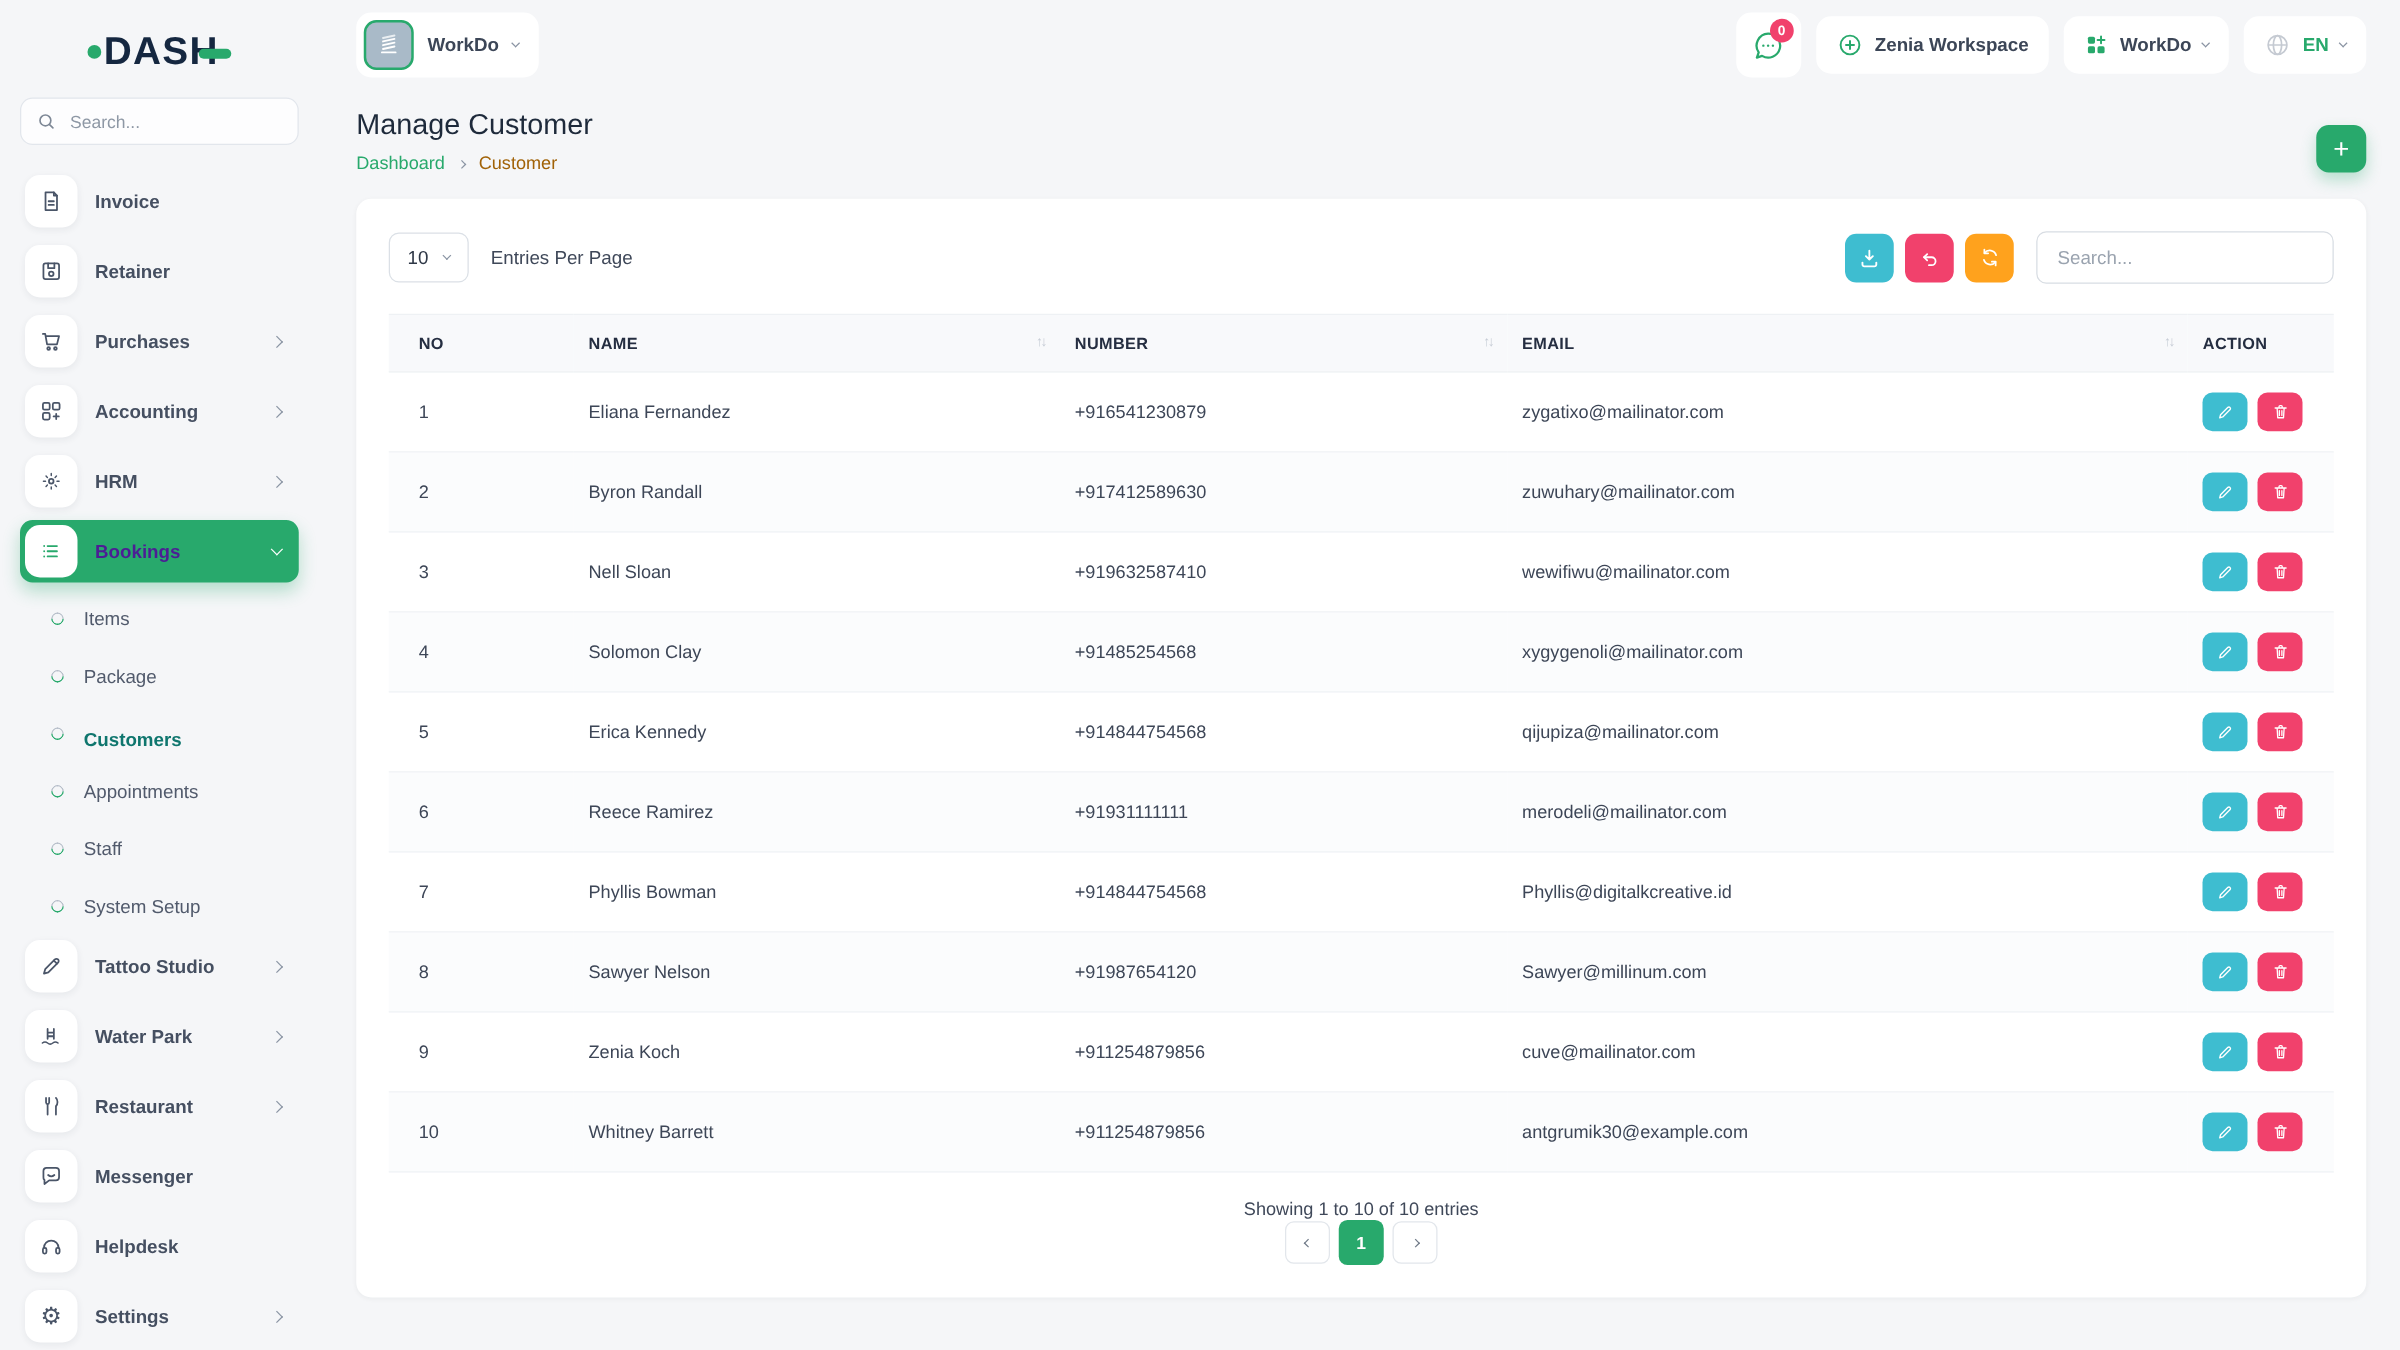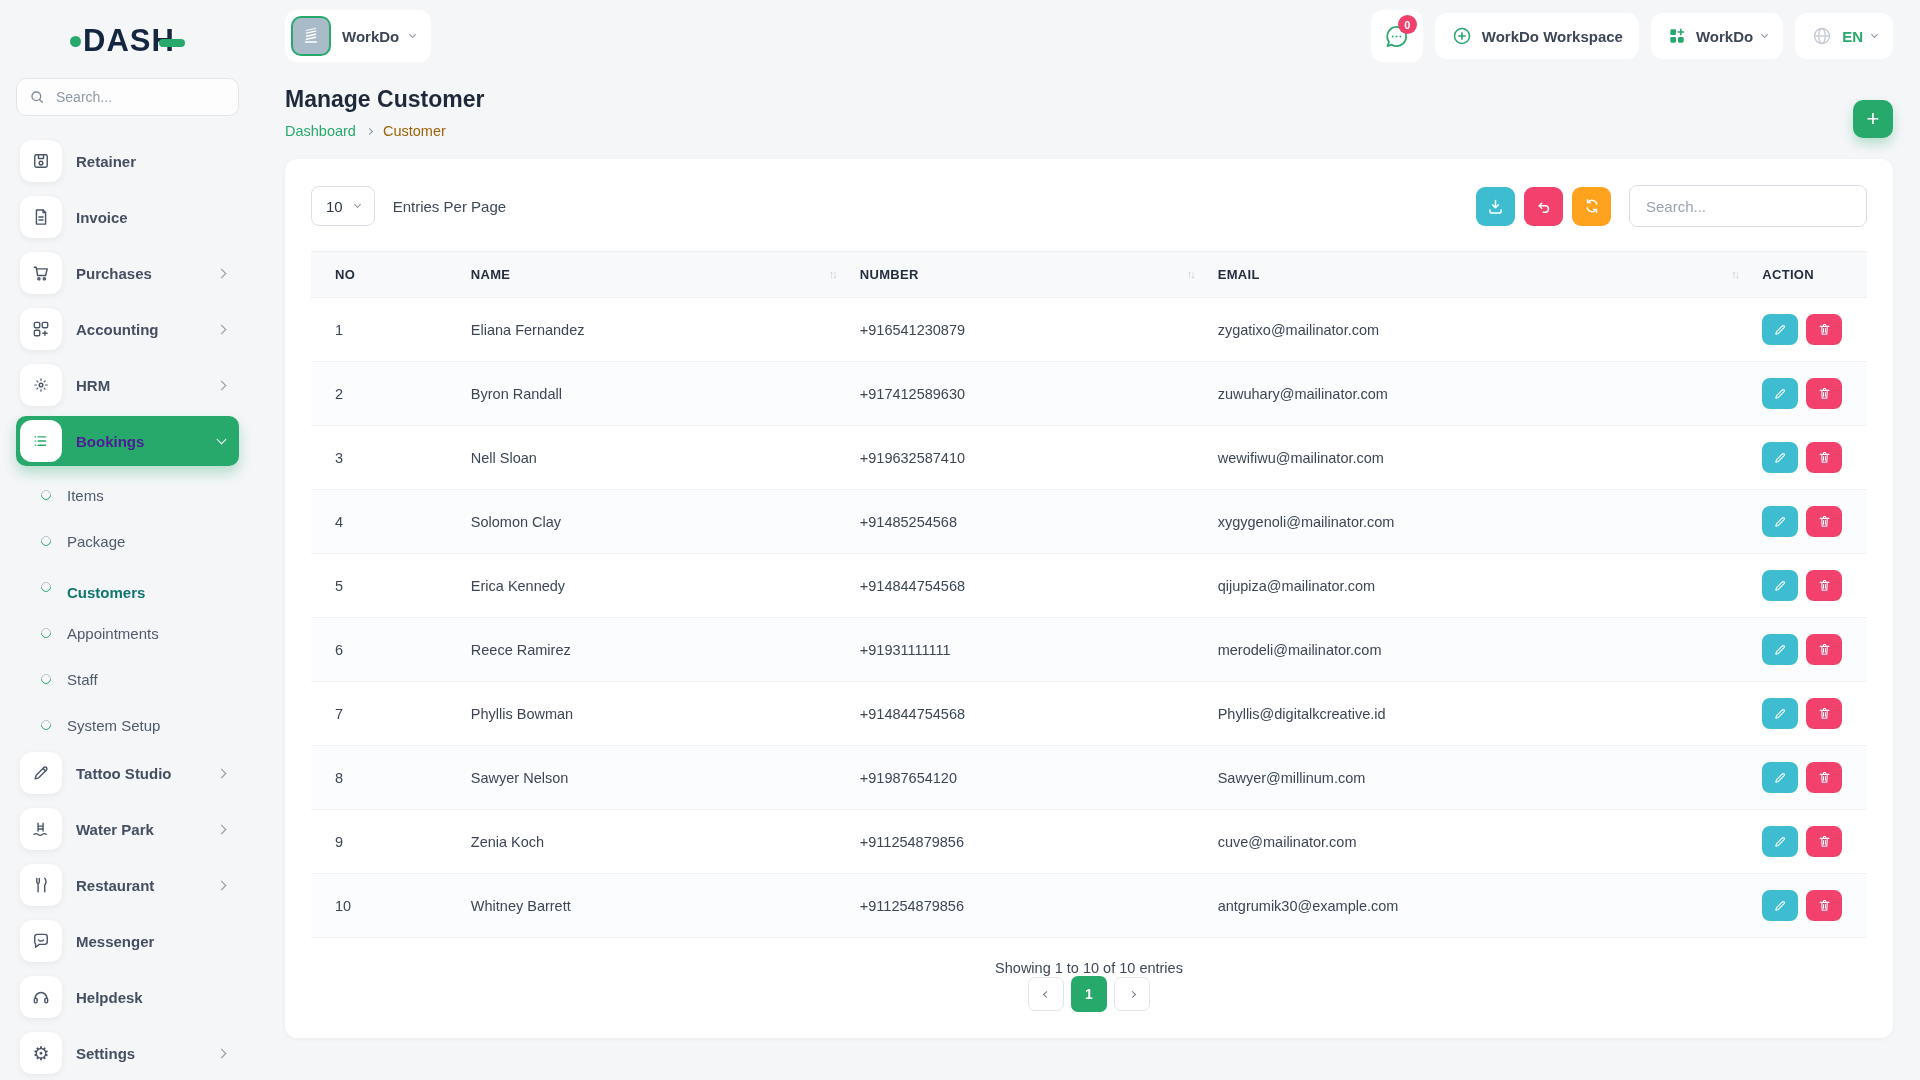--- a/index.html
+++ b/index.html
@@ -44,21 +44,21 @@
   .topbar { height:56px; display:flex; align-items:center; justify-content:space-between; }
   .ws-chip { background:#fff; border-radius:12px; height:52px; padding:6px 16px 6px 6px; display:flex; align-items:center; gap:11px; font-size:15px; font-weight:600; color:#3c4657; cursor:pointer; }
   .ws-icon { width:40px; height:40px; border-radius:10px; border:2px solid #28a96c; background:#a9bac8; display:flex; align-items:center; justify-content:center; }
   .topbar-right { display:flex; align-items:center; gap:12px; }
   .chat-btn { position:relative; width:52px; height:52px; border:0; border-radius:12px; background:#fff; display:flex; align-items:center; justify-content:center; cursor:pointer; }
   .badge { position:absolute; top:5px; right:6px; min-width:19px; height:19px; padding:0 4px; border-radius:10px; background:#f1416c; color:#fff; font-size:11px; font-weight:700; display:flex; align-items:center; justify-content:center; }
   .pill { height:46px; border:0; border-radius:12px; background:#fff; display:flex; align-items:center; gap:9px; padding:0 16px; font-family:"Liberation Sans",sans-serif; font-size:15px; font-weight:600; color:#3c4657; cursor:pointer; }
   .pill .lang { color:#28a96c; }
 
   .page-head { display:flex; justify-content:space-between; align-items:flex-start; margin-top:22px; }
-  .page-title { margin:0 0 10px; font-size:23px; font-weight:700; color:#1e2a3b; }
+  .page-title { margin:0 0 10px; font-size:23px; font-weight:400; color:#1e2a3b; }
   .breadcrumb { display:flex; align-items:center; gap:11px; font-size:14.5px; }
   .breadcrumb a { color:#28a96c; text-decoration:none; cursor:pointer; }
   .breadcrumb .current { color:#a16207; }
   .add-btn { width:40px; height:38px; margin-top:14px; border:0; border-radius:10px; background:#28a96c; color:#fff; font-size:22px; line-height:1; cursor:pointer; box-shadow:0 6px 12px rgba(40,169,108,.3); }
 
   .card { background:#fff; border-radius:12px; margin-top:20px; padding:26px; box-shadow:0 1px 4px rgba(20,30,45,.05); }
   .toolbar { display:flex; justify-content:space-between; align-items:center; margin-bottom:24px; }
   .toolbar-left { display:flex; align-items:center; }
   .select-box { height:40px; border:1px solid #dbe0e6; border-radius:8px; background:#fff; padding:0 14px; display:flex; align-items:center; gap:12px; font-size:15px; color:#2f3847; cursor:pointer; font-family:"Liberation Sans",sans-serif; }
   .entries-label { margin-left:18px; font-size:15px; color:#3f4859; }
@@ -102,36 +102,36 @@
             <circle cx="11" cy="11" r="6.5"></circle>
             <path d="M16 16l4 4"></path>
           </svg>
       </span>
       <input placeholder="Search..." style="">
     </div>
     <nav id="side-nav">
         <div class="nav-item">
           <span class="nav-icon-box">
             <svg width="20" height="20" viewBox="0 0 24 24" fill="none" stroke="currentColor" stroke-width="1.7" stroke-linecap="round" stroke-linejoin="round">
+              <path d="M6.5 3.5h8l3 3v14h-11z"></path>
+              <path d="M14.5 3.5v3h3"></path>
+              <path d="M9.5 12h5M9.5 15.5h5"></path>
+            </svg>
+          </span>
+          <span class="nav-label">Invoice</span>
+        </div>
+        <div class="nav-item">
+          <span class="nav-icon-box">
+            <svg width="20" height="20" viewBox="0 0 24 24" fill="none" stroke="currentColor" stroke-width="1.7" stroke-linecap="round" stroke-linejoin="round">
               <rect x="4.5" y="4.5" width="15" height="15" rx="2"></rect>
               <path d="M9 4.5V9h6V4.5"></path>
               <circle cx="12" cy="14.5" r="2.2"></circle>
             </svg>
           </span>
           <span class="nav-label">Retainer</span>
-        </div>
-        <div class="nav-item">
-          <span class="nav-icon-box">
-            <svg width="20" height="20" viewBox="0 0 24 24" fill="none" stroke="currentColor" stroke-width="1.7" stroke-linecap="round" stroke-linejoin="round">
-              <path d="M6.5 3.5h8l3 3v14h-11z"></path>
-              <path d="M14.5 3.5v3h3"></path>
-              <path d="M9.5 12h5M9.5 15.5h5"></path>
-            </svg>
-          </span>
-          <span class="nav-label">Invoice</span>
         </div>
         <div class="nav-item">
           <span class="nav-icon-box">
             <svg width="20" height="20" viewBox="0 0 24 24" fill="none" stroke="currentColor" stroke-width="1.7" stroke-linecap="round" stroke-linejoin="round">
               <path d="M4 5h2.2L8 15h9.5l2-8H7"></path>
               <circle cx="9.5" cy="19" r="1.3"></circle>
               <circle cx="16" cy="19" r="1.3"></circle>
             </svg>
           </span>
           <span class="nav-label">Purchases</span>
@@ -281,21 +281,21 @@
           </span>
           <span class="badge">0</span>
         </button>
         <button class="pill">
           <span style="display:flex;">
             <svg width="22" height="22" viewBox="0 0 24 24" fill="none" stroke="#28a96c" stroke-width="1.7" stroke-linecap="round">
                 <circle cx="12" cy="12" r="8.2"></circle>
                 <path d="M12 8.5v7M8.5 12h7"></path>
               </svg>
           </span>
-          <span>WorkDo Workspace</span>
+          <span>Zenia Workspace</span>
         </button>
         <button class="pill">
           <span style="display:flex;">
             <svg width="20" height="20" viewBox="0 0 24 24" fill="#28a96c">
                 <rect x="4" y="4" width="6.8" height="6.8" rx="1.6"></rect>
                 <rect x="4" y="13.2" width="6.8" height="6.8" rx="1.6"></rect>
                 <rect x="13.2" y="13.2" width="6.8" height="6.8" rx="1.6"></rect>
                 <path d="M16.6 3.8v6.6M13.3 7.1h6.6" stroke="#28a96c" stroke-width="1.9" stroke-linecap="round" fill="none"></path>
               </svg>
           </span>

